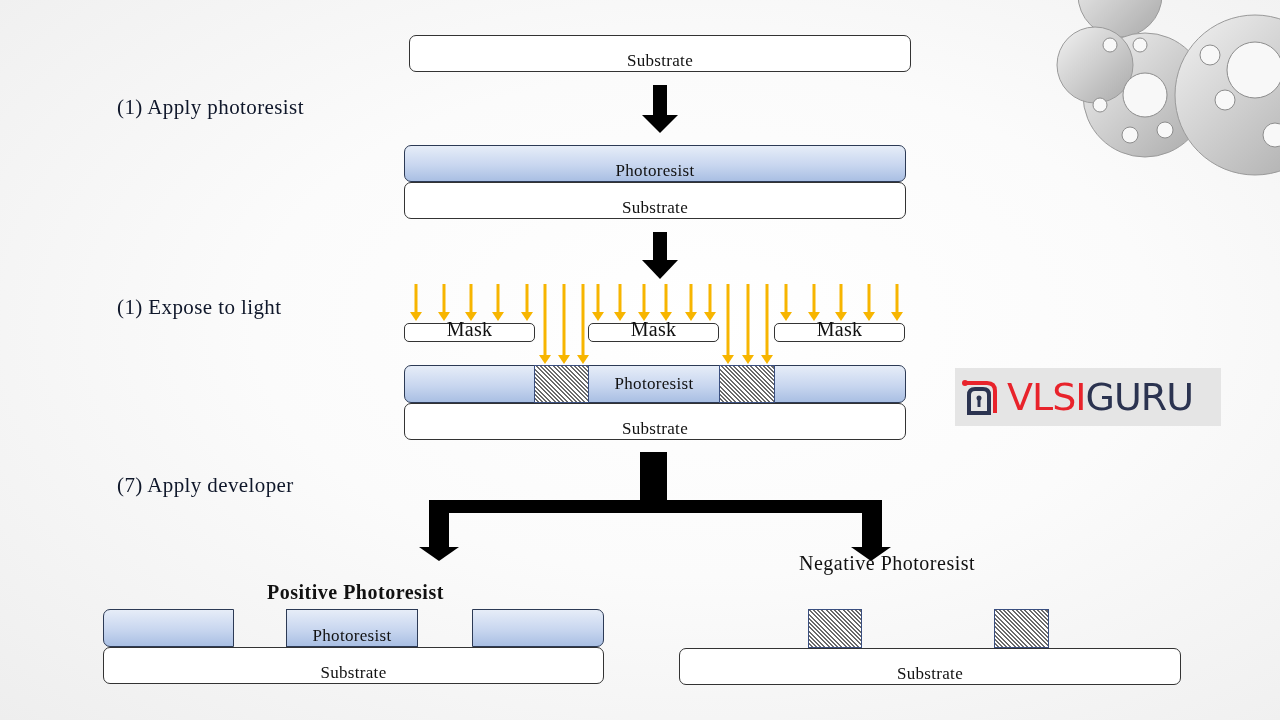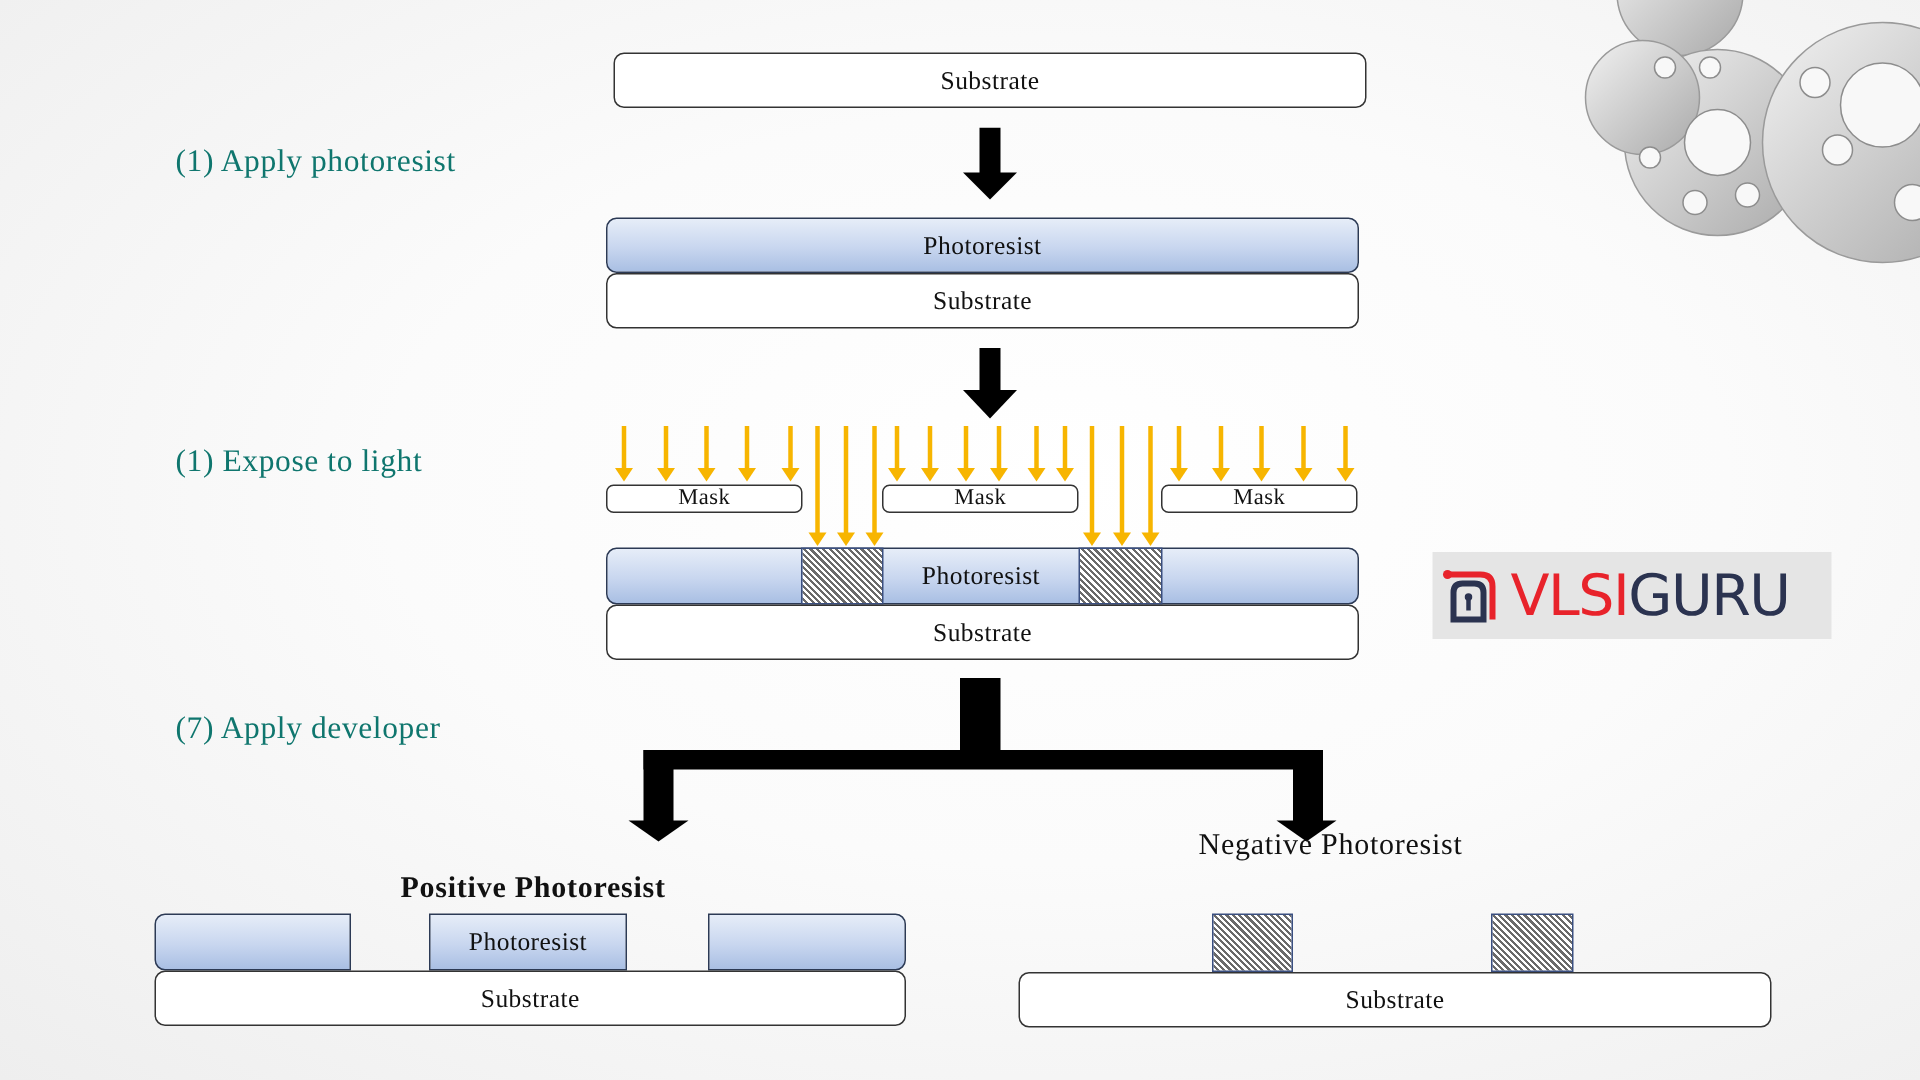--- a/index.html
+++ b/index.html
@@ -3,32 +3,32 @@
 <meta charset="utf-8">
 <style>
   html, body { margin:0; padding:0; }
   body {
     width:1280px; height:720px; position:relative; overflow:hidden;
     background: radial-gradient(ellipse at 55% 45%, #ffffff 0%, #fbfbfb 45%, #eeeeee 100%);
     font-family: "Liberation Serif", "DejaVu Serif", serif;
     color:#111;
   }
   .abs { position:absolute; }
-  .step-label { font-size:21px; letter-spacing:0.4px; color:#0f766e; white-space:nowrap; }
+  .step-label { font-size:21px; letter-spacing:0.4px; color:#0f172a; white-space:nowrap; }
   .box {
     position:absolute; box-sizing:border-box;
     border:1.5px solid #333; border-radius:7px; background:#fff;
-    display:flex; align-items:center; justify-content:center;
+    display:flex; align-items:flex-end; justify-content:center;
     font-size:17px; color:#111; letter-spacing:0.3px;
   }
   .pr {
     background: linear-gradient(to bottom, #e6edf8 0%, #c8d6ef 55%, #a9bfe3 100%);
     border-color:#2c3a55;
   }
-  .mask { font-size:15px; border-radius:5px; }
+  .mask { font-size:20px; border-radius:5px; }
   .hatch {
     position:absolute; box-sizing:border-box;
     border:1px solid #3a4f80;
     background: repeating-linear-gradient(45deg, #ffffff 0px, #ffffff 1.5px, #6a6a6a 1.5px, #6a6a6a 3px);
   }
   .sec-title { font-size:20px; letter-spacing:0.5px; white-space:nowrap; }
   .logo { position:absolute; display:flex; align-items:center; background:#e5e5e5; }
 </style>
 </head>
 <body>

